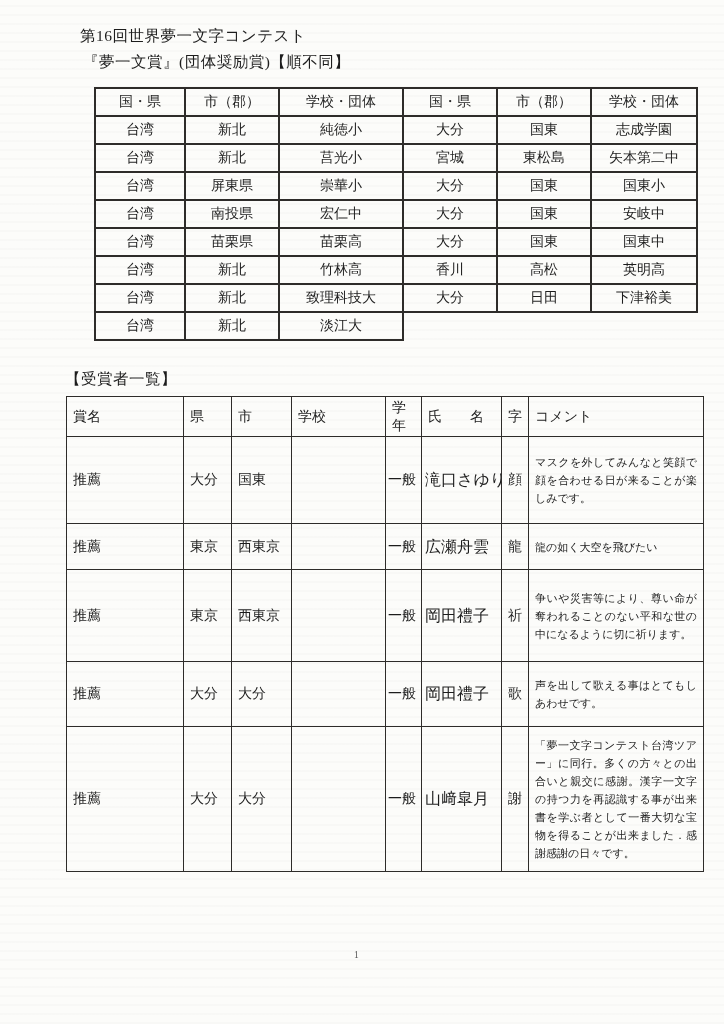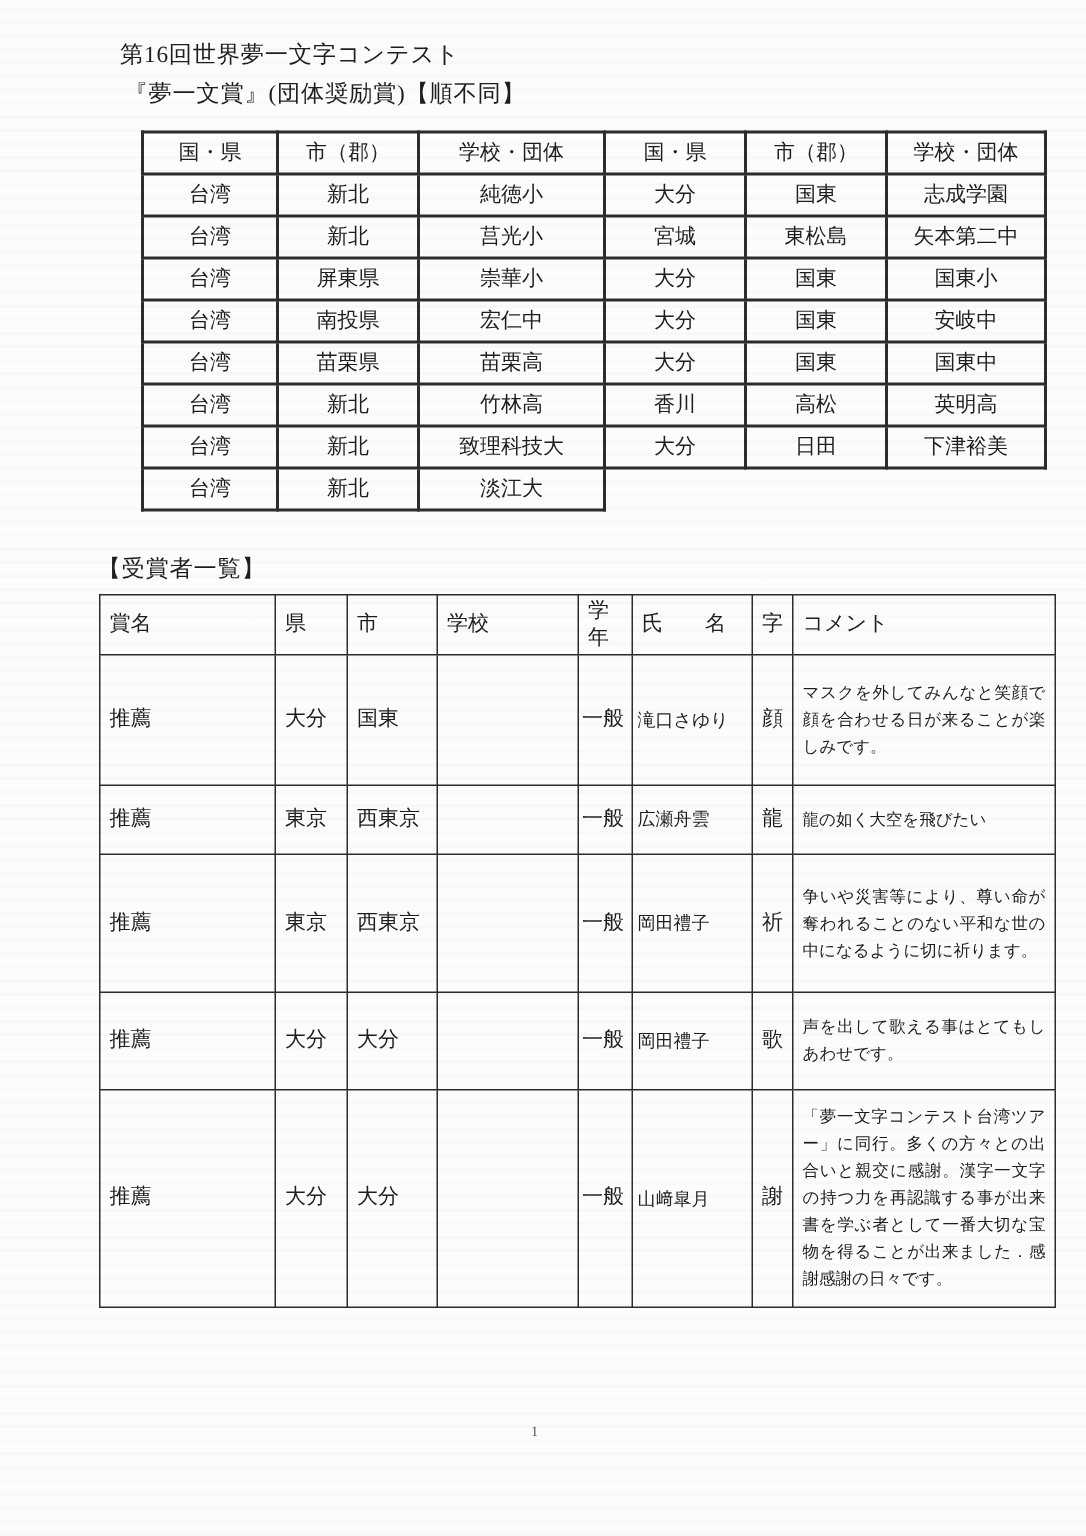--- a/index.html
+++ b/index.html
@@ -27,21 +27,21 @@
   .section-label { position:absolute; left:65px; top:369px; font-size:15.5px; font-weight:normal; letter-spacing:0.5px; }
   .t2 { position:absolute; left:66px; top:396px; width:637px; }
   .t2 th, .t2 td {
     border:1.5px solid #2e2c2a; font-size:14px; font-weight:normal;
     text-align:left; vertical-align:middle; padding:2px 6px; overflow:hidden;
   }
   .t2 thead tr { height:27px; }
   .t2 th.h-comment { text-align:left; }
   .t2 th, .t2 td { line-height:1.25; }
   .t2 td.c-grade { padding:2px 2px; text-align:left; }
-  .t2 td.c-name { padding:2px 3px; font-size:12px; white-space:nowrap;font-family:Liberation Serif, serif; }
+  .t2 td.c-name { padding:2px 3px; font-size:16px; white-space:nowrap;font-family:Liberation Serif, serif; }
   .t2 td.c-kanji { padding:2px 1px; text-align:center; }
   .t2 td.c-comment {
     font-size:11px; line-height:18px; text-align:justify;
     text-justify:inter-ideograph; padding:4px 6px;
   }
   .t2 tr.r1 { height:87px; }
   .t2 tr.r2 { height:46px; }
   .t2 tr.r3 { height:92px; }
   .t2 tr.r4 { height:65px; }
   .t2 tr.r5 { height:145px; }

